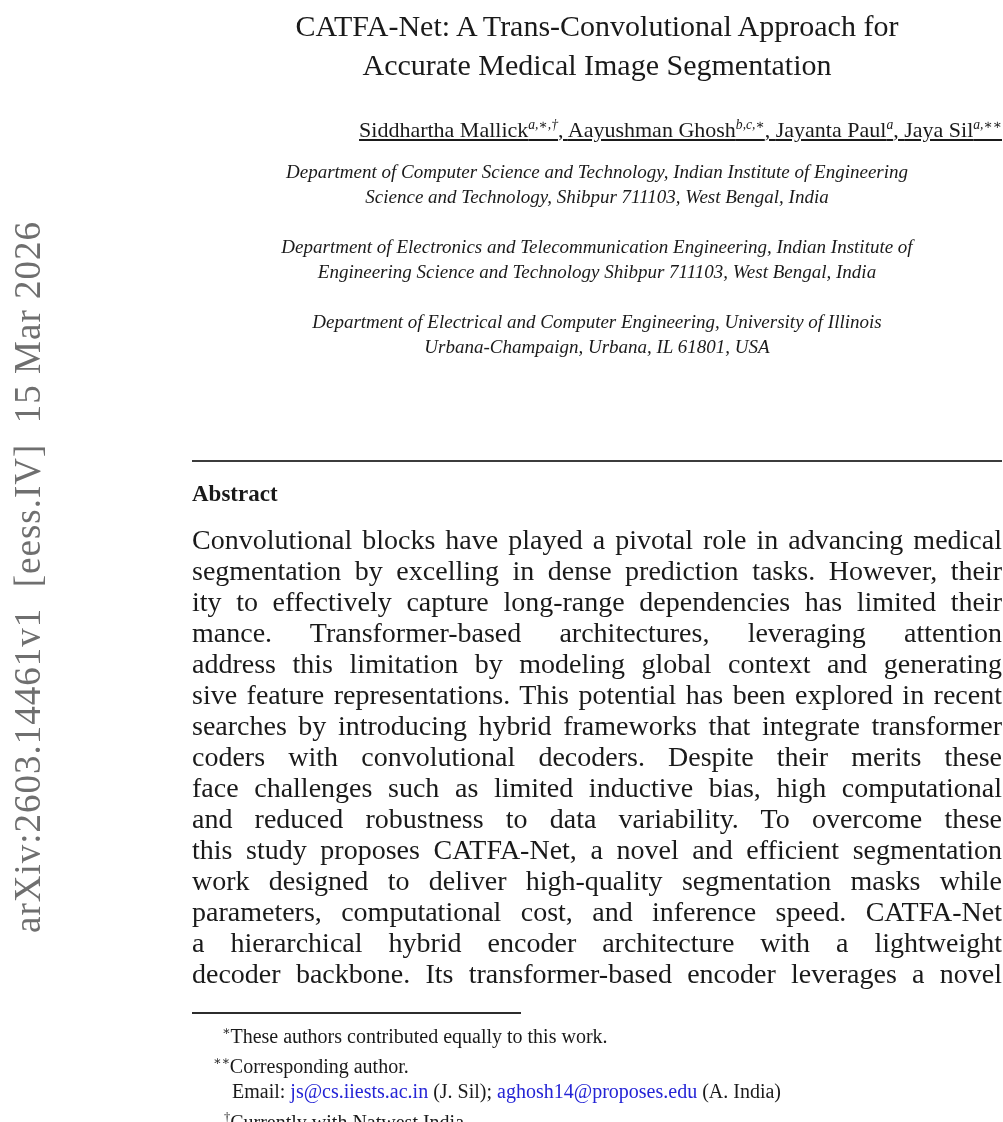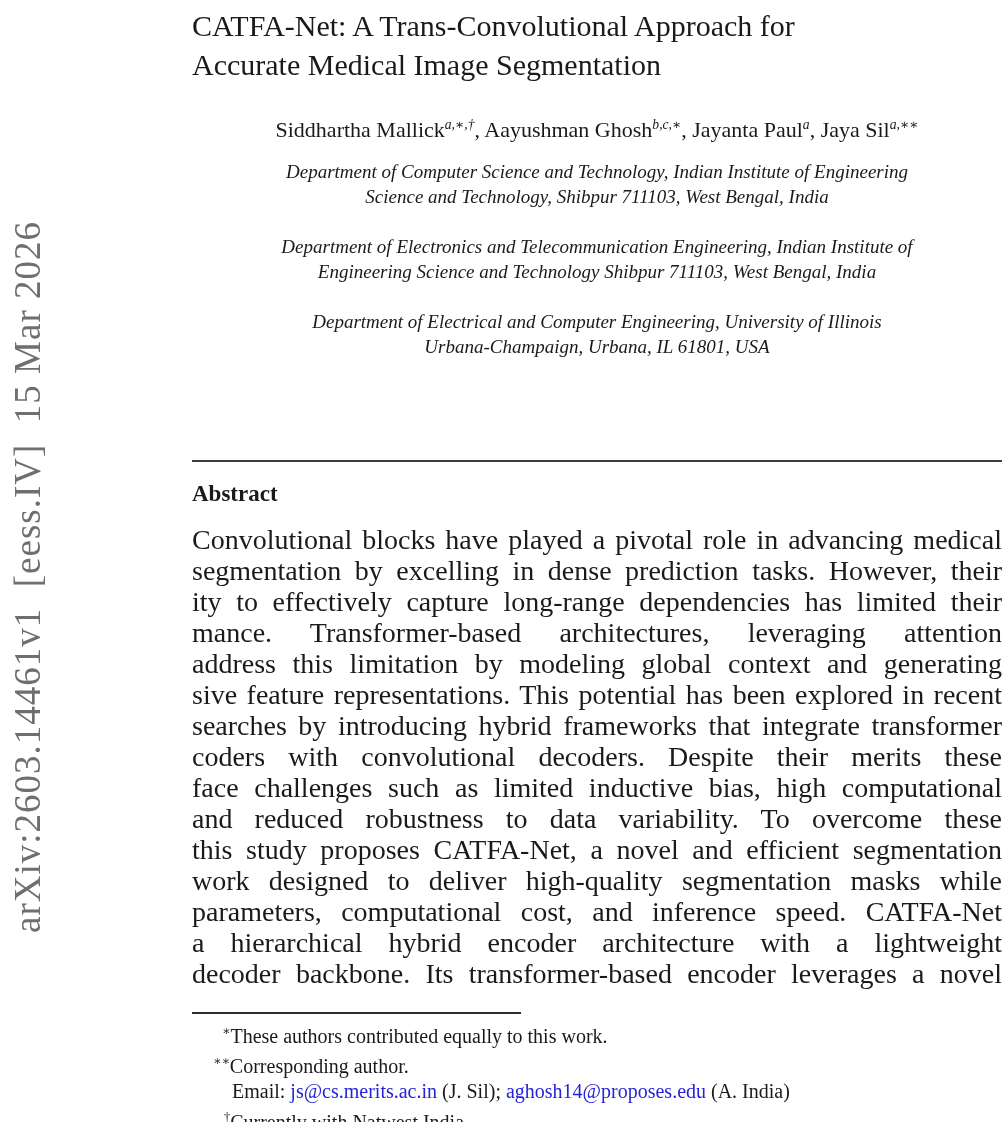--- a/index.html
+++ b/index.html
@@ -21,31 +21,33 @@
     font-size: 37px;
     letter-spacing: 1px;
     color: #6f6f6f;
   }
   .title {
     position: absolute;
     top: 6px;
     left: 192px;
     width: 810px;
     margin: 0;
+    text-align: center;
     font-size: 30px;
     line-height: 39px;
     font-weight: normal;
   }
   .authors {
     position: absolute;
     top: 116px;
     left: 192px;
     width: 810px;
-    text-align: center;
+    text-align: right;
     font-size: 22px;
+    text-decoration: underline;
   }
   .authors sup { font-size: 0.62em; font-style: italic; }
   .affil {
     position: absolute;
     left: 192px;
     width: 810px;
     text-align: center;
     font-style: italic;
     font-size: 19px;
     line-height: 25px;
@@ -159,17 +161,17 @@
     <div class="abs-line">parameters, computational cost, and inference speed. CATFA-Net adopts</div>
     <div class="abs-line">a hierarchical hybrid encoder architecture with a lightweight convolutional</div>
     <div class="abs-line">decoder backbone. Its transformer-based encoder leverages a novel Context</div>
   </div>
 
   <div class="rule-foot"></div>
 
   <div class="footnotes">
     <div class="fn fn-1"><sup>∗</sup><span>These authors contributed equally to this work.</span></div>
     <div class="fn fn-2"><sup>∗∗</sup><span>Corresponding author.</span></div>
-    <div class="fn fn-3"><span>Email: </span><span class="email">js@cs.merits.ac.in</span><span> (J. Sil); </span><span class="email">aghosh14@proposes.edu</span><span> (A. India)</span></div>
+    <div class="fn fn-3"><span>Email: </span><span class="email">js@cs.iiests.ac.in</span><span> (J. Sil); </span><span class="email">aghosh14@proposes.edu</span><span> (A. India)</span></div>
     <div class="fn fn-4"><sup>†</sup><span>Currently with Natwest India</span></div>
   </div>
 
 </div>
 
 </body></html>

